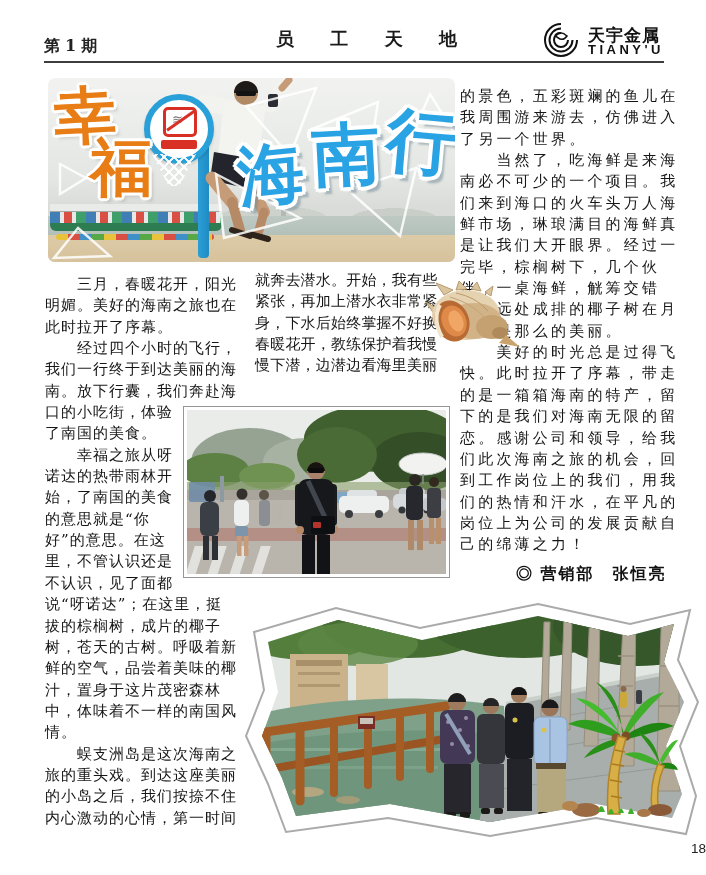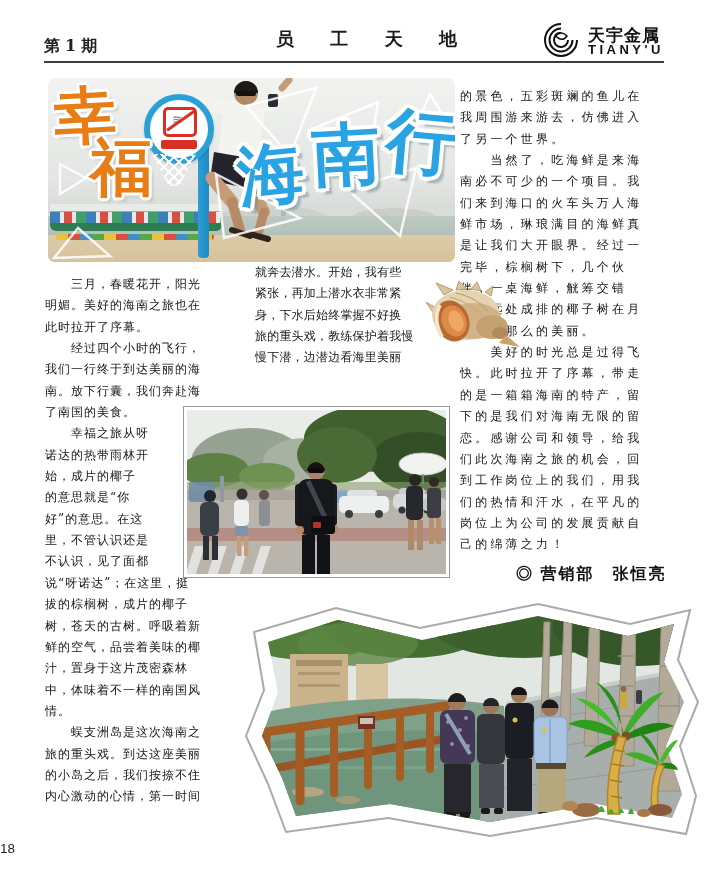--- a/index.html
+++ b/index.html
@@ -7,29 +7,29 @@
         font-family:"DejaVu Serif","Liberation Serif",serif;color:#1c1c1c;}
   
   .hdr-issue{position:absolute;left:44px;top:36px;font-size:16px;font-weight:bold;letter-spacing:5px;color:#222;}
   .hdr-title{position:absolute;left:16px;top:27px;width:706px;text-align:center;font-size:18px;font-weight:bold;letter-spacing:15px;padding-left:10px;box-sizing:border-box;color:#1a1a1a;}
   .hdr-brand{position:absolute;right:42px;top:22px;display:flex;align-items:center;gap:9px;}
   .brand-cn{font-size:17px;font-weight:bold;letter-spacing:1px;color:#111;line-height:18px;}
   .brand-en{font-family:"Liberation Sans",sans-serif;font-size:13px;font-weight:bold;letter-spacing:3.5px;color:#111;line-height:11px;}
   .hdr-rule{position:absolute;left:44px;right:42px;top:61px;height:2px;background:#3d3d3d;}
   
   .col{position:absolute;}
-  .line{white-space:pre;height:21.35px;line-height:21.35px;font-size:12px;color:#161616;}
+  .line{white-space:pre;height:21.35px;line-height:21.35px;font-size:15px;color:#161616;}
   .col-left{left:45px;top:268px;width:214px;padding-top:6px;}
   .col-left .line{letter-spacing:1px;}
-  .col-mid{left:255px;top:256px;width:202px;padding-top:6px;}
+  .col-mid{left:255px;top:264px;width:202px;padding-top:6px;}
   .col-mid .line{letter-spacing:0.2px;}
   .col-right{left:460px;top:80px;width:242px;padding-top:6px;}
   .col-right .line{letter-spacing:3.2px;}
   .byline{margin-top:8px;padding-left:56px;font-family:"Liberation Sans",sans-serif;font-weight:bold;font-size:16px;letter-spacing:2px;color:#111;}
-  .pagenum{position:absolute;left:0;top:841px;width:706px;text-align:left;font-family:"Liberation Sans",sans-serif;font-size:13.5px;color:#222;}
+  .pagenum{position:absolute;left:0;top:841px;width:706px;text-align:right;font-family:"Liberation Sans",sans-serif;font-size:13.5px;color:#222;}
   
   .t-wrap{position:absolute;left:48px;top:78px;width:407px;height:184px;}
   .t-photo{position:absolute;inset:0;border-radius:7px;overflow:hidden;background:linear-gradient(#f2f3f1 0%,#e3e6e2 55%,#d9dcd8 70%);}
   .t-mtn{position:absolute;left:0;top:112px;width:100%;height:28px;background:
      radial-gradient(60px 18px at 15% 100%,#c2c7c1 60%,transparent 61%),
      radial-gradient(90px 20px at 55% 100%,#cbd0ca 60%,transparent 61%),
      radial-gradient(70px 16px at 85% 100%,#c6cbc5 60%,transparent 61%);opacity:.8;}
   .t-tower{position:absolute;left:233px;top:110px;width:5px;height:28px;background:#b4bab6;}
   .t-tower:before{content:"";position:absolute;left:1px;top:-8px;width:2px;height:9px;background:#b4bab6;}
   .t-sea{position:absolute;left:0;top:138px;width:100%;height:21px;background:linear-gradient(#bfc9c3,#b2bfb9);}
@@ -170,45 +170,46 @@
     </svg>
   </div>
 
   <div class="col col-left">
       <div class="line">　　三月，春暖花开，阳光</div>
       <div class="line">明媚。美好的海南之旅也在</div>
       <div class="line">此时拉开了序幕。</div>
       <div class="line">　　经过四个小时的飞行，</div>
       <div class="line">我们一行终于到达美丽的海</div>
       <div class="line">南。放下行囊，我们奔赴海</div>
+      <div class="line">口的小吃街，体验</div>
       <div class="line">了南国的美食。</div>
       <div class="line">　　幸福之旅从呀</div>
       <div class="line">诺达的热带雨林开</div>
-      <div class="line">始，成片的椰子</div>
+      <div class="line">始，了南国的美食</div>
       <div class="line">的意思就是“你</div>
       <div class="line">好”的意思。在这</div>
       <div class="line">里，不管认识还是</div>
       <div class="line">不认识，见了面都</div>
       <div class="line">说“呀诺达”；在这里，挺</div>
       <div class="line">拔的棕榈树，成片的椰子</div>
       <div class="line">树，苍天的古树。呼吸着新</div>
       <div class="line">鲜的空气，品尝着美味的椰</div>
       <div class="line">汁，置身于这片茂密森林</div>
       <div class="line">中，体味着不一样的南国风</div>
       <div class="line">情。</div>
       <div class="line">　　蜈支洲岛是这次海南之</div>
       <div class="line">旅的重头戏。到达这座美丽</div>
       <div class="line">的小岛之后，我们按捺不住</div>
       <div class="line">内心激动的心情，第一时间</div>
     </div>
   <div class="col col-mid">
       <div class="line">就奔去潜水。开始，我有些</div>
       <div class="line">紧张，再加上潜水衣非常紧</div>
       <div class="line">身，下水后始终掌握不好换</div>
-      <div class="line">旅的重头戏，教练保护着我慢</div>
+      <div class="line">春暖花开，教练保护着我慢</div>
       <div class="line">慢下潜，边潜边看海里美丽</div>
     </div>
   <div class="col col-right">
     <div>
         <div class="line">的景色，五彩斑斓的鱼儿在</div>
         <div class="line">我周围游来游去，仿佛进入</div>
         <div class="line">了另一个世界。</div>
         <div class="line">　　当然了，吃海鲜是来海</div>
         <div class="line">南必不可少的一个项目。我</div>
         <div class="line">们来到海口的火车头万人海</div>

